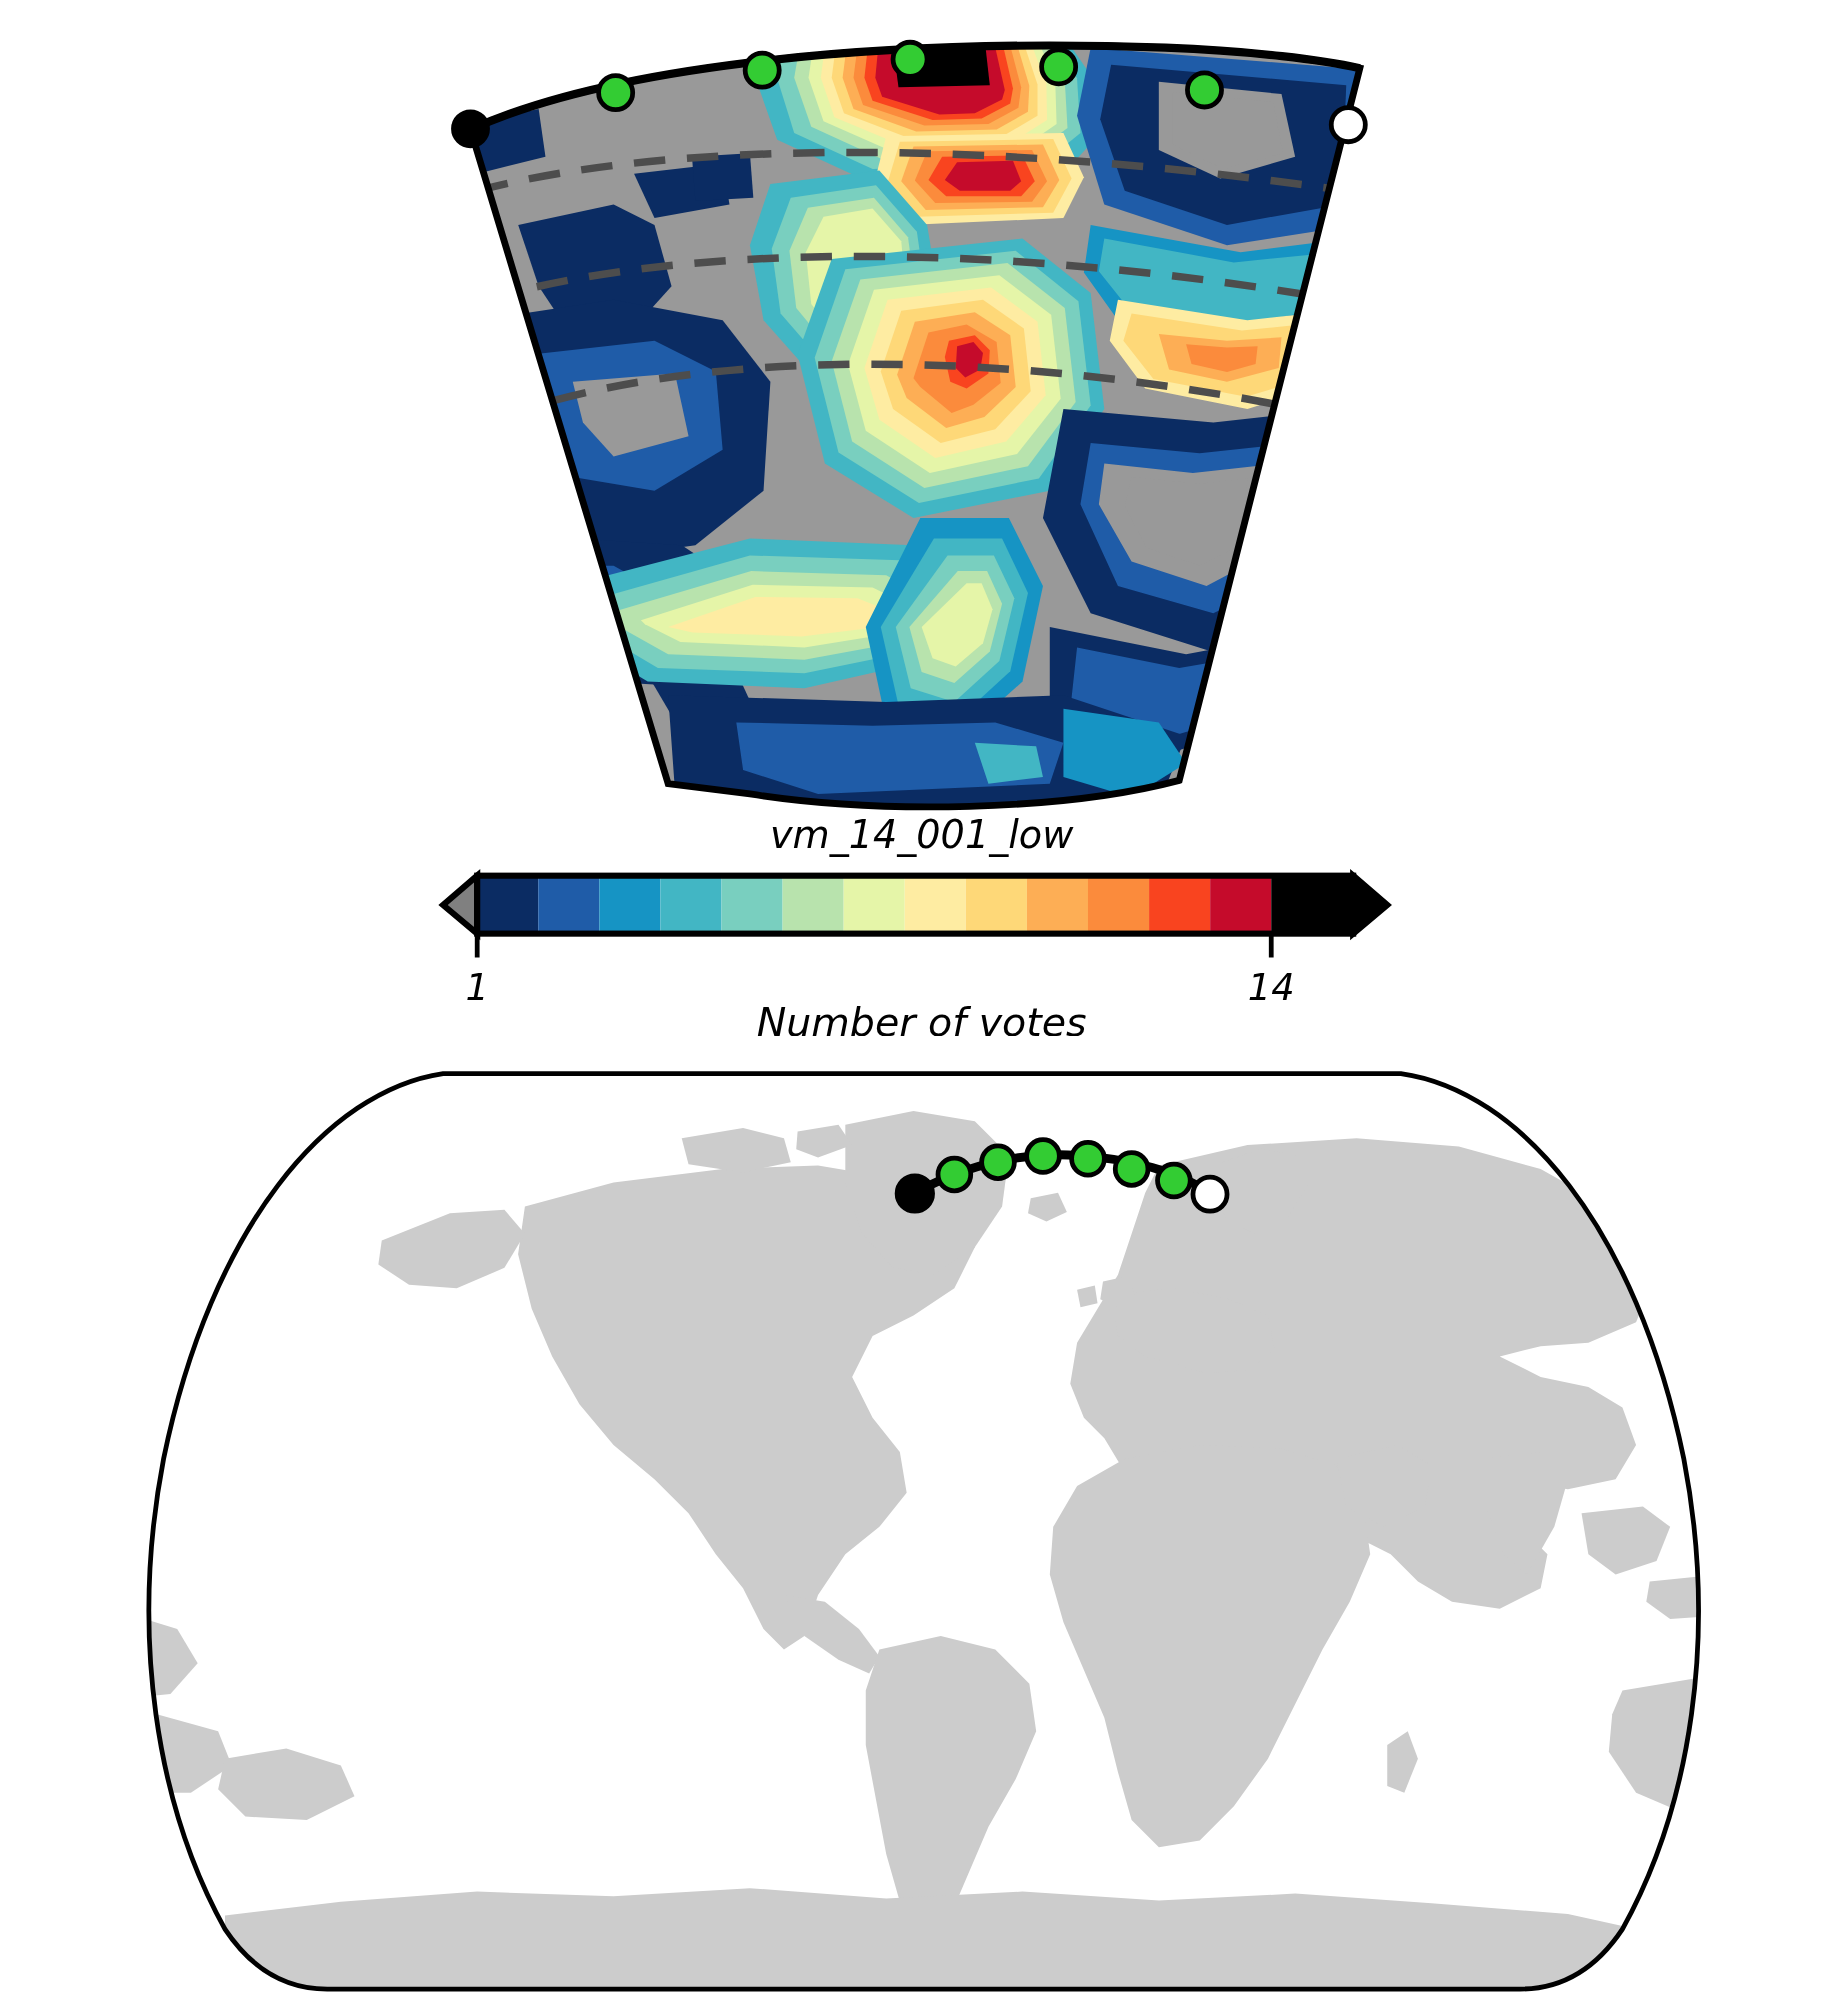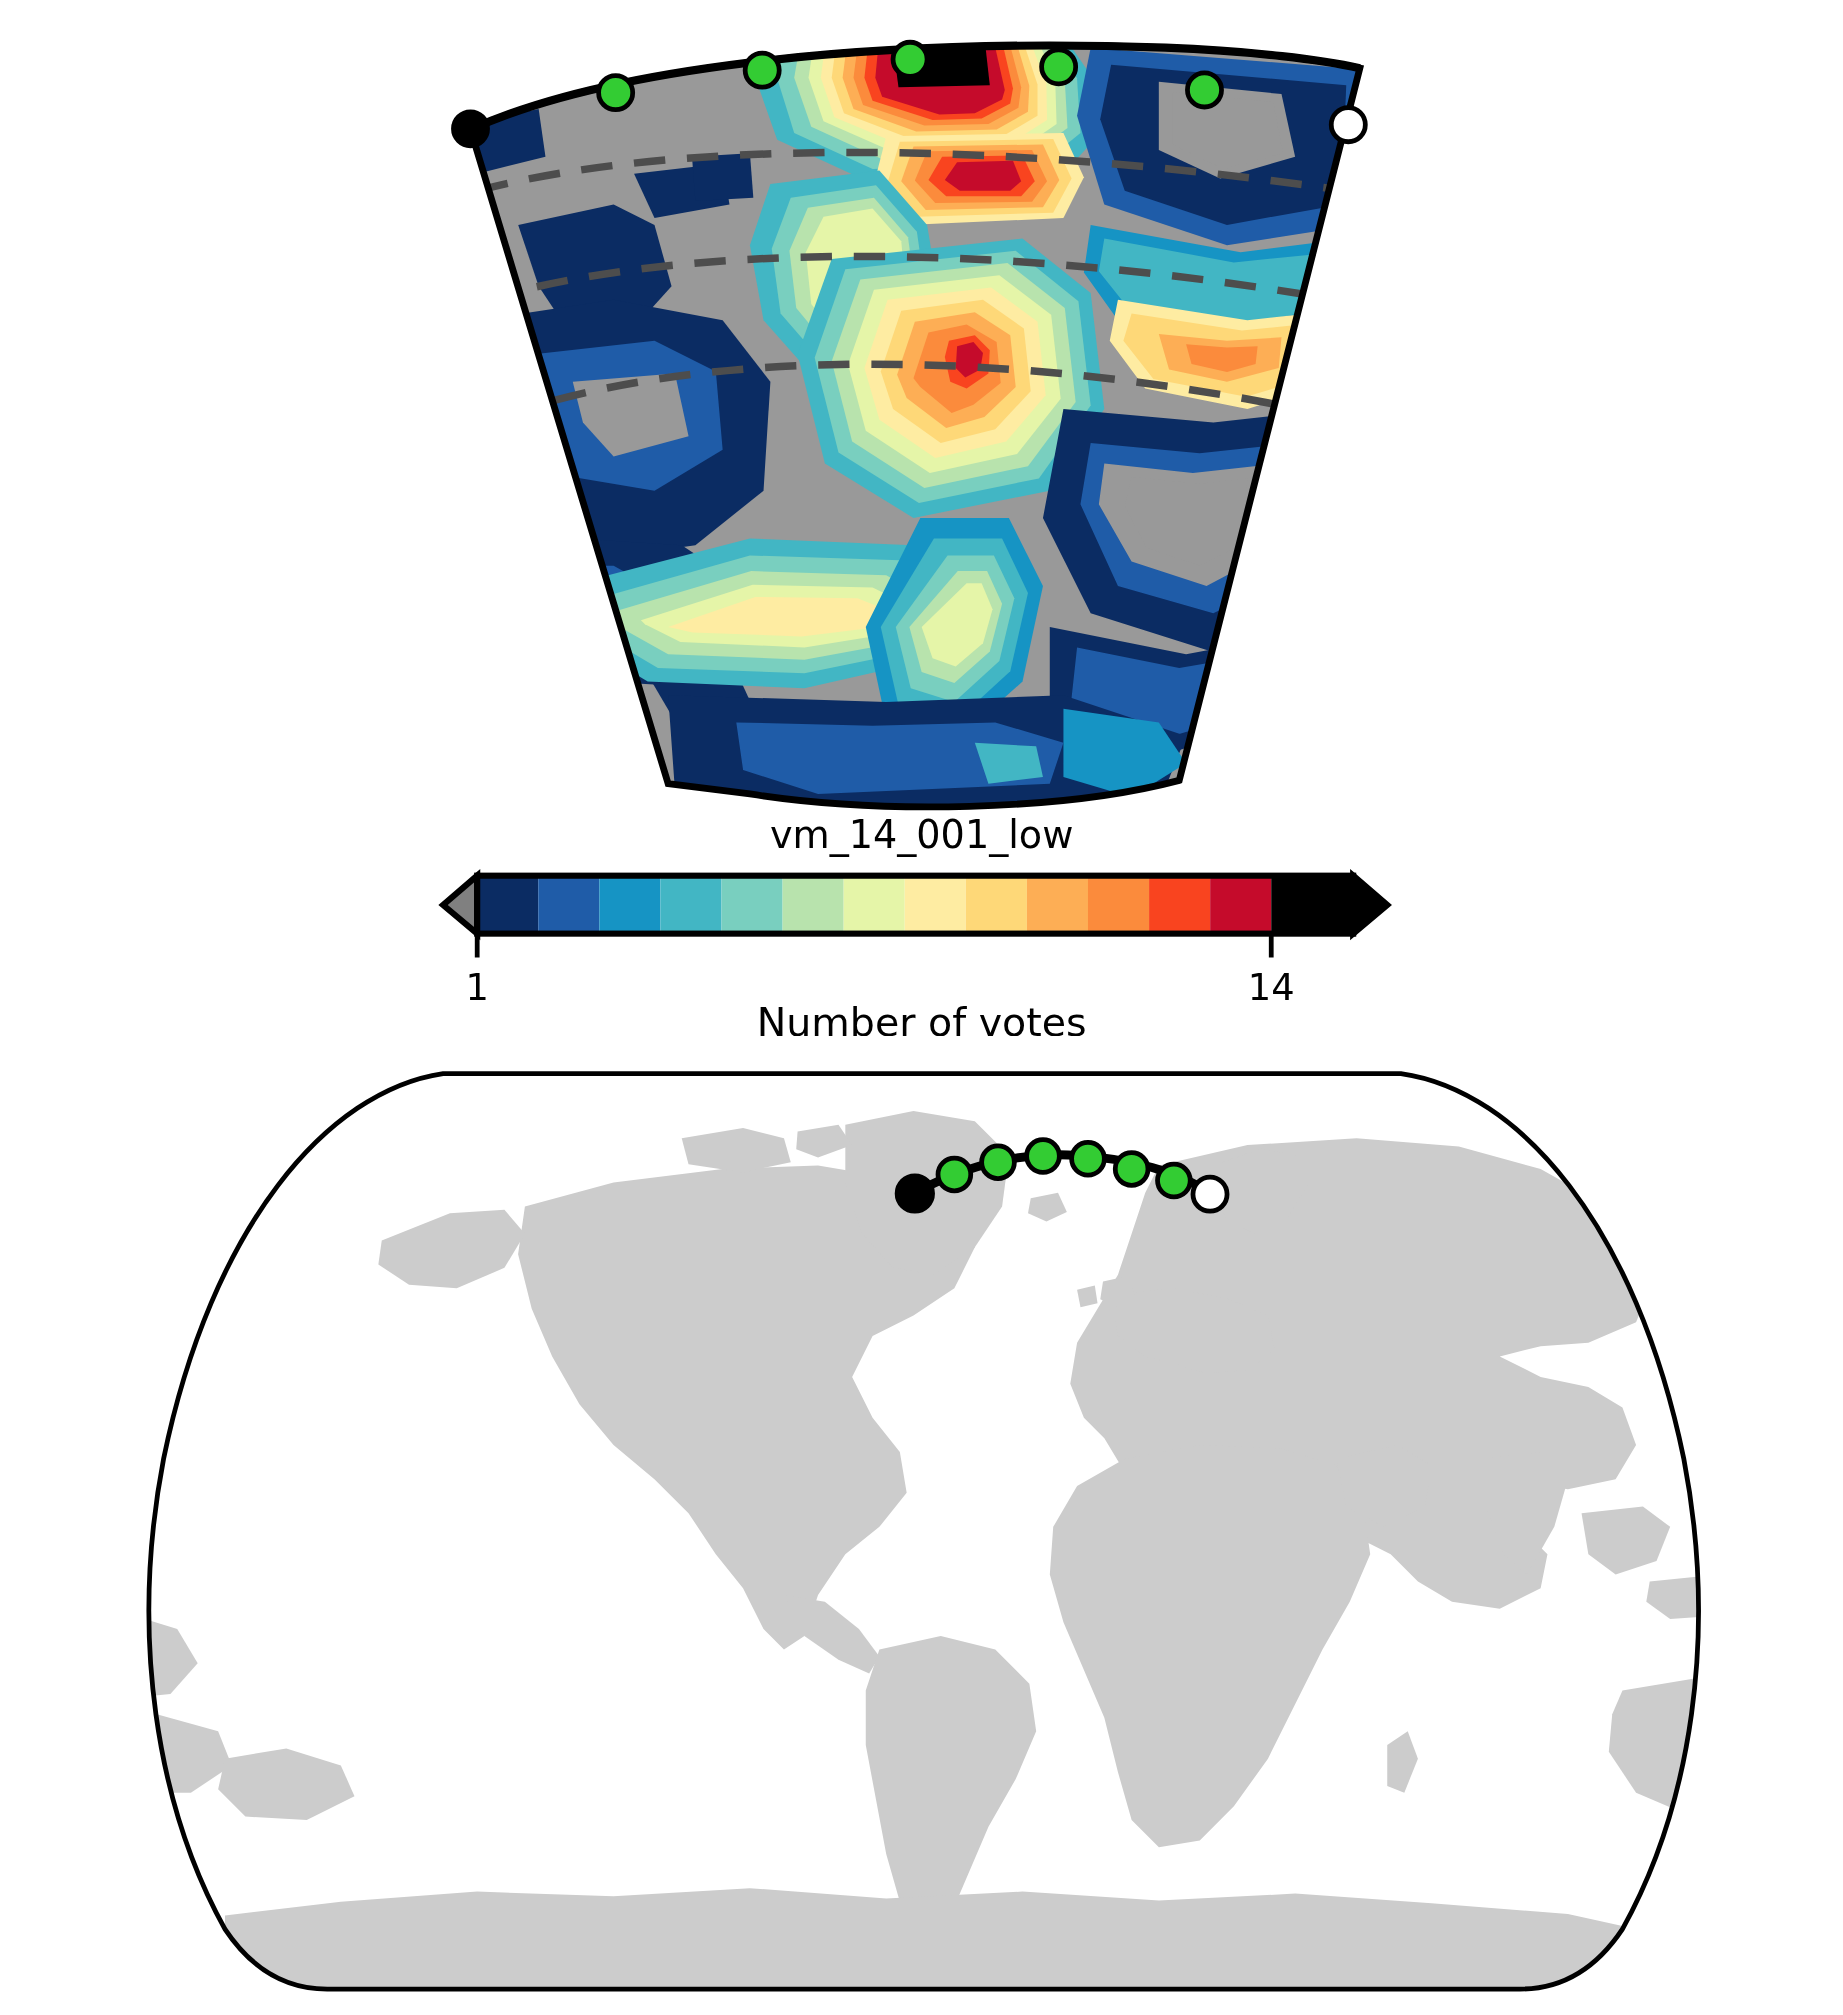--- a/index.html
+++ b/index.html
@@ -1,17 +1,17 @@
 <!DOCTYPE html>
 <html style="font-size:11px"><head>
 <meta charset="utf-8">
 <style>
   html,body{margin:0;padding:0;background:#ffffff;}
   body{width:1844px;height:2015px;position:relative;font-family:"DejaVu Sans",sans-serif;overflow:hidden;}
-  .fig{position:absolute;inset:0;}
+  .fig{position:absolute;inset:0;font-style:italic;}
   svg{display:block;}
   #cross-section-panel{position:absolute;left:0;top:0;width:1844px;height:811px;}
   #colorbar-panel{position:absolute;left:0;top:1180;width:1844px;height:232px;}
   #world-map-panel{position:absolute;left:0;top:1036px;width:1844px;height:979px;}
   .cb-title{font-size:56px;fill:#000;font-family:"DejaVu Sans",sans-serif;}
   .cb-tick{font-size:54px;fill:#000;font-family:"DejaVu Sans",sans-serif;}
   .cb-label{font-size:58px;fill:#000;font-family:"DejaVu Sans",sans-serif;}
 </style>
 </head>
 <body>

